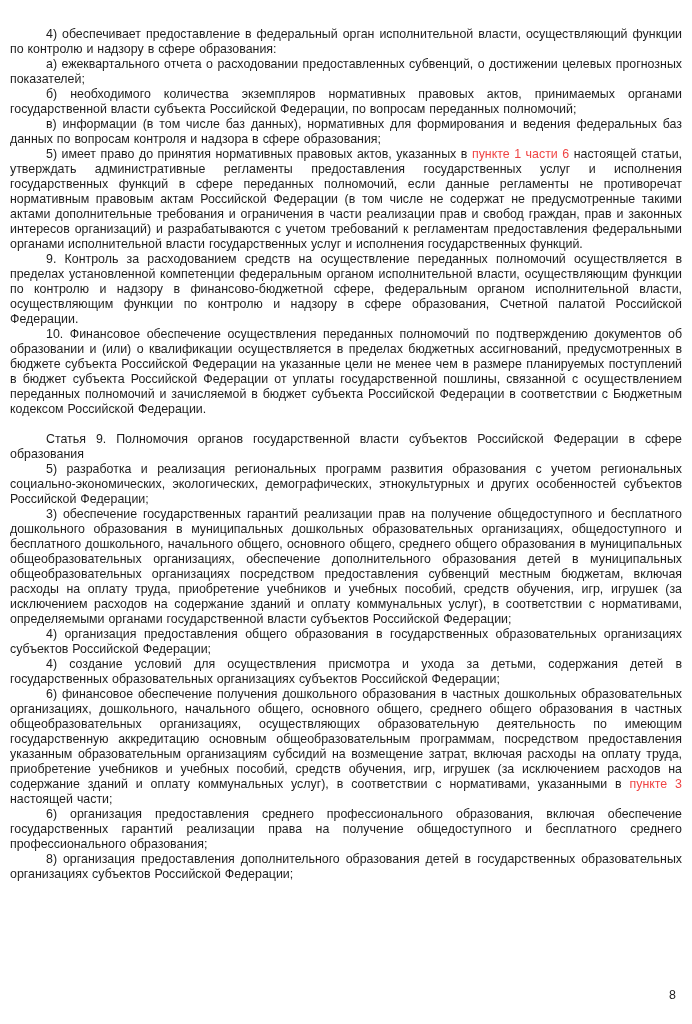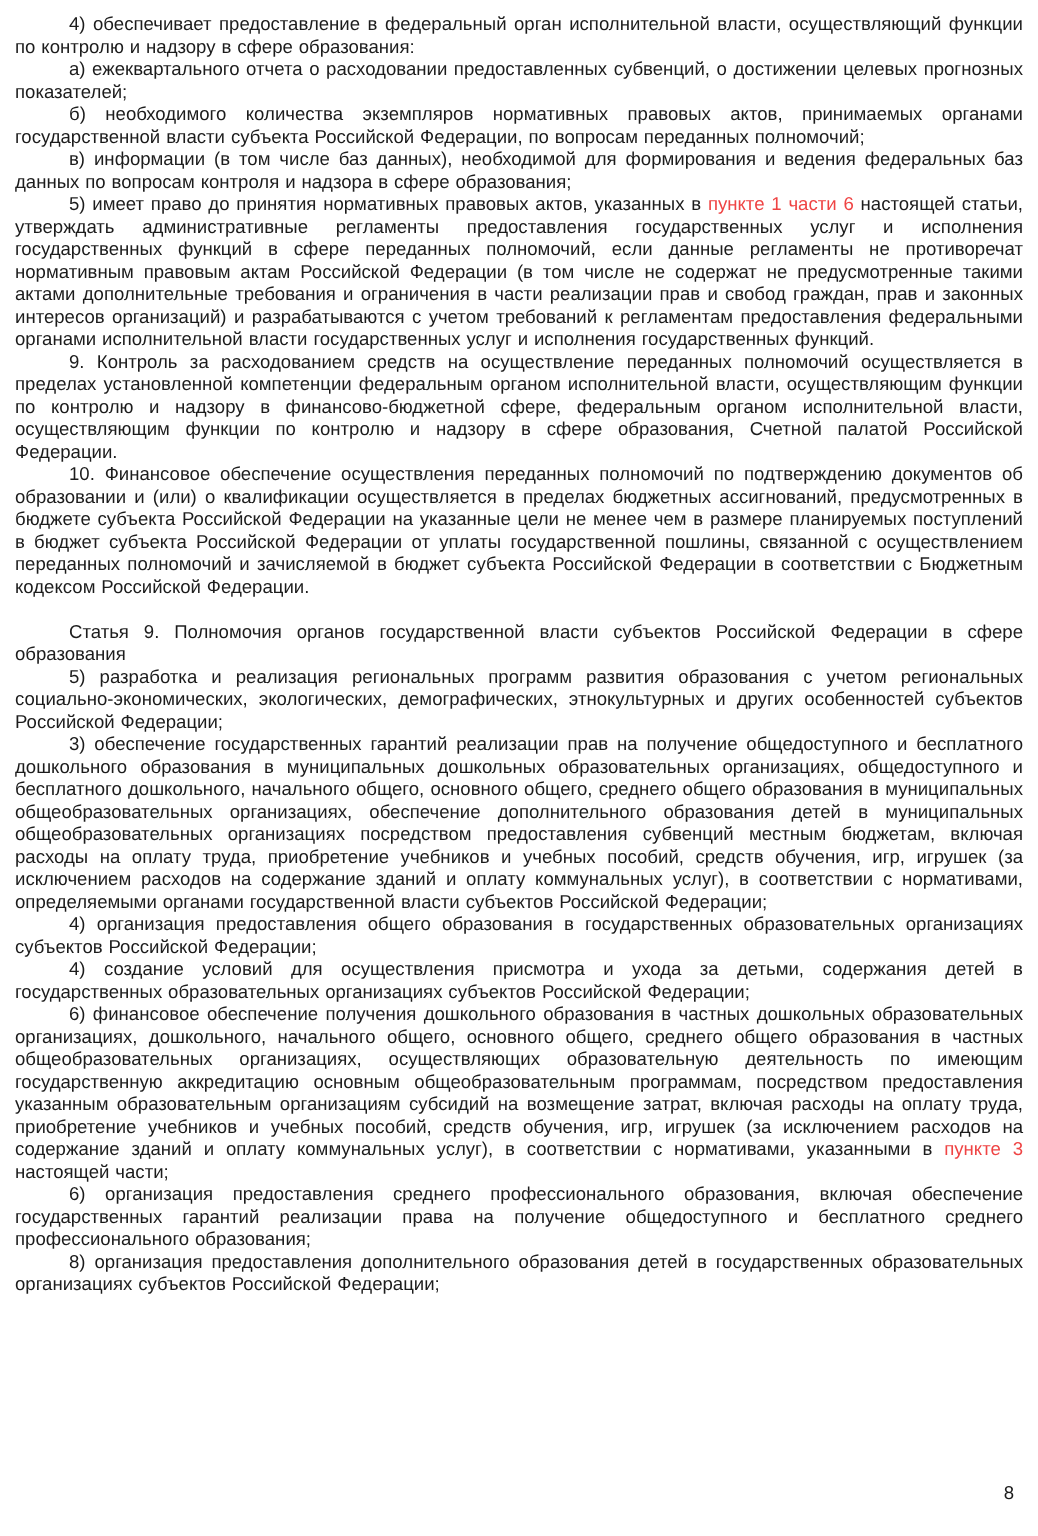--- a/index.html
+++ b/index.html
@@ -6,21 +6,21 @@
   body {
     width: 692px;
     height: 1024px;
     background: #ffffff;
     position: relative;
     overflow: hidden;
     font-family: "Liberation Sans", "DejaVu Sans", sans-serif;
   }
   .page {
     position: absolute;
-    top: 9px;
+    top: 27px;
     left: 10px;
     width: 672px;
     color: #1c1c1c;
     font-size: 12.4px;
     line-height: 15px;
     text-align: justify;
   }
   .page p {
     margin: 0;
     padding: 0;
@@ -42,21 +42,21 @@
     font-family: "Liberation Sans", "DejaVu Sans", sans-serif;
   }
 </style>
 </head>
 <body>
 
 <div class="page">
   <p>4) обеспечивает предоставление в федеральный орган исполнительной власти, осуществляющий функции по контролю и надзору в сфере образования:</p>
   <p>а) ежеквартального отчета о расходовании предоставленных субвенций, о достижении целевых прогнозных показателей;</p>
   <p>б) необходимого количества экземпляров нормативных правовых актов, принимаемых органами государственной власти субъекта Российской Федерации, по вопросам переданных полномочий;</p>
-  <p>в) информации (в том числе баз данных), необходимой для формирования и ведения федеральных баз данных по вопросам контроля и надзора в сфере образования;</p>
+  <p>в) информации (в том числе баз данных), нормативных для формирования и ведения федеральных баз данных по вопросам контроля и надзора в сфере образования;</p>
   <p><span>5) имеет право до принятия нормативных правовых актов, указанных в </span><a class="doclink">пункте 1 части 6</a><span> настоящей статьи, утверждать административные регламенты предоставления государственных услуг и исполнения государственных функций в сфере переданных полномочий, если данные регламенты не противоречат нормативным правовым актам Российской Федерации (в том числе не содержат не предусмотренные такими актами дополнительные требования и ограничения в части реализации прав и свобод граждан, прав и законных интересов организаций) и разрабатываются с учетом требований к регламентам предоставления федеральными органами исполнительной власти государственных услуг и исполнения государственных функций.</span></p>
   <p>9. Контроль за расходованием средств на осуществление переданных полномочий осуществляется в пределах установленной компетенции федеральным органом исполнительной власти, осуществляющим функции по контролю и надзору в финансово-бюджетной сфере, федеральным органом исполнительной власти, осуществляющим функции по контролю и надзору в сфере образования, Счетной палатой Российской Федерации.</p>
   <p>10. Финансовое обеспечение осуществления переданных полномочий по подтверждению документов об образовании и (или) о квалификации осуществляется в пределах бюджетных ассигнований, предусмотренных в бюджете субъекта Российской Федерации на указанные цели не менее чем в размере планируемых поступлений в бюджет субъекта Российской Федерации от уплаты государственной пошлины, связанной с осуществлением переданных полномочий и зачисляемой в бюджет субъекта Российской Федерации в соответствии с Бюджетным кодексом Российской Федерации.</p>
   <p class="gap-above">Статья 9. Полномочия органов государственной власти субъектов Российской Федерации в сфере образования</p>
   <p>5) разработка и реализация региональных программ развития образования с учетом региональных социально-экономических, экологических, демографических, этнокультурных и других особенностей субъектов Российской Федерации;</p>
   <p>3) обеспечение государственных гарантий реализации прав на получение общедоступного и бесплатного дошкольного образования в муниципальных дошкольных образовательных организациях, общедоступного и бесплатного дошкольного, начального общего, основного общего, среднего общего образования в муниципальных общеобразовательных организациях, обеспечение дополнительного образования детей в муниципальных общеобразовательных организациях посредством предоставления субвенций местным бюджетам, включая расходы на оплату труда, приобретение учебников и учебных пособий, средств обучения, игр, игрушек (за исключением расходов на содержание зданий и оплату коммунальных услуг), в соответствии с нормативами, определяемыми органами государственной власти субъектов Российской Федерации;</p>
   <p>4) организация предоставления общего образования в государственных образовательных организациях субъектов Российской Федерации;</p>
   <p>4) создание условий для осуществления присмотра и ухода за детьми, содержания детей в государственных образовательных организациях субъектов Российской Федерации;</p>
   <p><span>6) финансовое обеспечение получения дошкольного образования в частных дошкольных образовательных организациях, дошкольного, начального общего, основного общего, среднего общего образования в частных общеобразовательных организациях, осуществляющих образовательную деятельность по имеющим государственную аккредитацию основным общеобразовательным программам, посредством предоставления указанным образовательным организациям субсидий на возмещение затрат, включая расходы на оплату труда, приобретение учебников и учебных пособий, средств обучения, игр, игрушек (за исключением расходов на содержание зданий и оплату коммунальных услуг), в соответствии с нормативами, указанными в </span><a class="doclink">пункте 3</a><span> настоящей части;</span></p>
   <p>6) организация предоставления среднего профессионального образования, включая обеспечение государственных гарантий реализации права на получение общедоступного и бесплатного среднего профессионального образования;</p>

